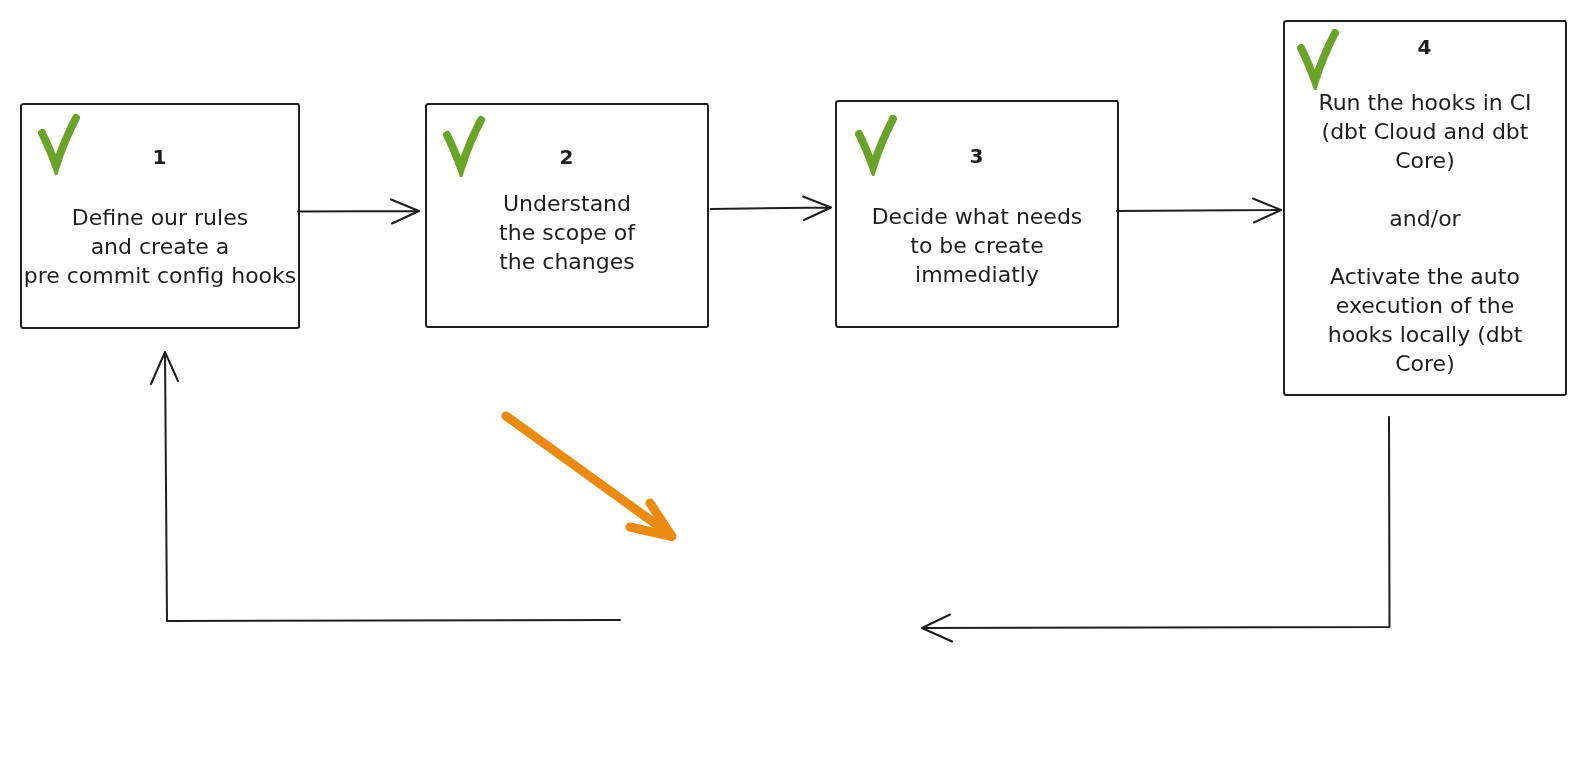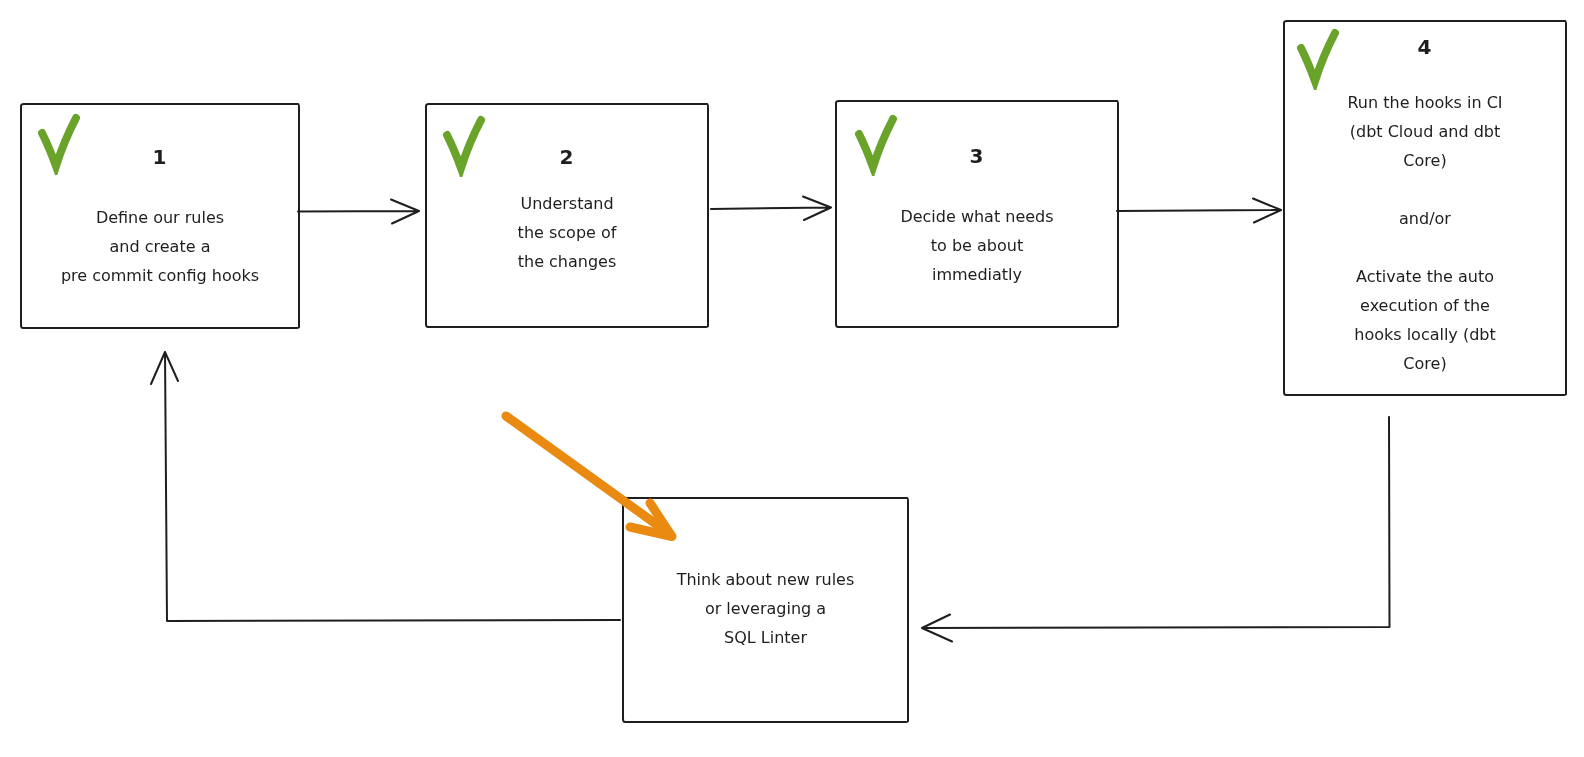--- a/index.html
+++ b/index.html
@@ -11,21 +11,21 @@
   .box{
     position:absolute;border:2.5px solid #1e1e1e;background:transparent;z-index:1;
     border-radius:4px 2px 5px 3px / 3px 5px 2px 4px;
   }
   .step-num{
     position:absolute;left:0;right:0;text-align:center;
     font-size:20px;font-weight:bold;letter-spacing:1px;
   }
   .box-text{
     position:absolute;left:0;right:0;text-align:center;white-space:pre-line;
-    font-size:16px;line-height:29px;font-weight:500;
+    font-size:22px;line-height:29px;font-weight:500;
   }
   .check{position:absolute;}
 </style>
 </head>
 <body>
 
 <div class="canvas">
 
   <svg class="arrows" viewBox="0 0 1584 757">
     <g stroke="#1e1e1e" stroke-width="2" fill="none" stroke-linecap="round" stroke-linejoin="round">
@@ -70,40 +70,35 @@
 the scope of
 the changes</div>
   </div>
 
   <div class="box" style="left:835px;top:100px;width:280px;height:224px;">
     <svg class="check" style="left:16px;top:12px;" width="46" height="62" viewBox="0 0 46 62">
       <path d="M6 20 Q13 34 20 53 Q28 28 40 5" stroke="#6aa32a" stroke-width="8" fill="none" stroke-linecap="round"></path>
     </svg>
     <div class="step-num" style="top:42px;">3</div>
     <div class="box-text" style="top:100px;">Decide what needs
-to be about
+to be create
 immediatly</div>
   </div>
 
   <div class="box" style="left:1283px;top:20px;width:280px;height:372px;">
     <svg class="check" style="left:10px;top:6px;" width="46" height="62" viewBox="0 0 46 62">
       <path d="M6 20 Q13 34 20 53 Q28 28 40 5" stroke="#6aa32a" stroke-width="8" fill="none" stroke-linecap="round"></path>
     </svg>
     <div class="step-num" style="top:13px;">4</div>
     <div class="box-text" style="top:66px;">Run the hooks in CI
 (dbt Cloud and dbt
 Core)
 
 and/or
 
 Activate the auto
 execution of the
 hooks locally (dbt
 Core)</div>
   </div>
 
-  <div class="box" style="left:622px;top:497px;width:283px;height:222px;">
-    <div class="box-text" style="top:66px;">Think about new rules
-or leveraging a
-SQL Linter</div>
-  </div>
 
 </div>
 
 </body></html>

